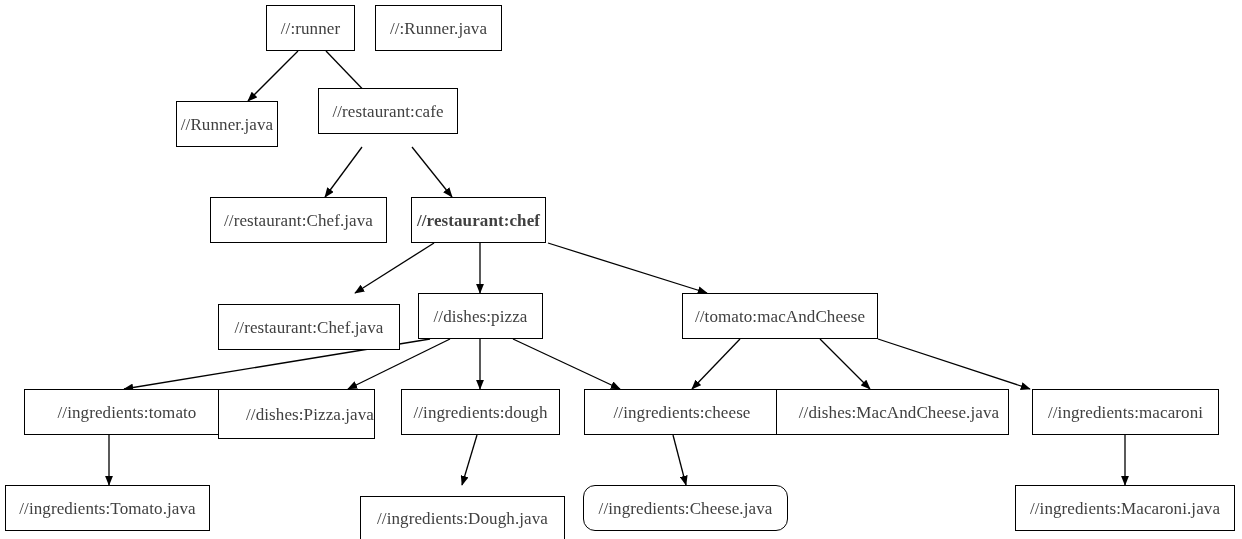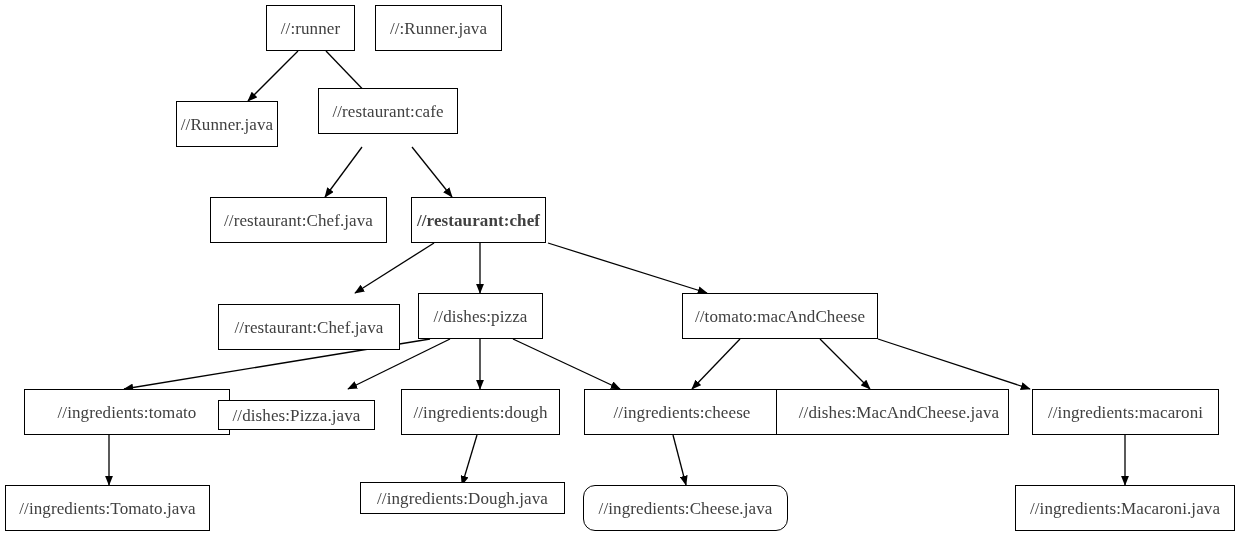--- a/index.html
+++ b/index.html
@@ -100,39 +100,39 @@
       </div>
       <div class="gnode" style="left: 418px; top: 293px; width: 125px; height: 46px; background: rgb(255, 255, 255); border-color: rgb(0, 0, 0);">
         <span class="gnode-label">//dishes:pizza</span>
       </div>
       <div class="gnode" style="left: 682px; top: 293px; width: 196px; height: 46px; background: rgb(255, 255, 255); border-color: rgb(0, 0, 0);">
         <span class="gnode-label">//tomato:macAndCheese</span>
       </div>
       <div class="gnode" style="left: 24px; top: 389px; width: 206px; height: 46px; background: rgb(255, 255, 255); border-color: rgb(0, 0, 0); align-items: center;">
         <span class="gnode-label">//ingredients:tomato</span>
       </div>
-      <div class="gnode" style="left: 218px; top: 400px; width: 157px; height: 30px; background: rgb(255, 255, 255); border-color: rgb(0, 0, 0);">
+      <div class="gnode" style="left: 218px; top: 389px; width: 157px; height: 50px; background: rgb(255, 255, 255); border-color: rgb(0, 0, 0); justify-content: flex-end;">
         <span class="gnode-label">//dishes:Pizza.java</span>
       </div>
       <div class="gnode" style="left: 401px; top: 389px; width: 159px; height: 46px; background: rgb(255, 255, 255); border-color: rgb(0, 0, 0);">
         <span class="gnode-label">//ingredients:dough</span>
       </div>
       <div class="gnode" style="left: 584px; top: 389px; width: 196px; height: 46px; background: rgb(255, 255, 255); border-color: rgb(0, 0, 0);">
         <span class="gnode-label">//ingredients:cheese</span>
       </div>
       <div class="gnode" style="left: 776px; top: 389px; width: 233px; height: 46px; background: rgb(255, 255, 255); border-color: rgb(0, 0, 0); padding-left: 13px;">
         <span class="gnode-label">//dishes:MacAndCheese.java</span>
       </div>
       <div class="gnode" style="left: 1032px; top: 389px; width: 187px; height: 46px; background: rgb(255, 255, 255); border-color: rgb(0, 0, 0);">
         <span class="gnode-label">//ingredients:macaroni</span>
       </div>
       <div class="gnode" style="left: 5px; top: 485px; width: 205px; height: 46px; background: rgb(255, 255, 255); border-color: rgb(0, 0, 0);">
         <span class="gnode-label">//ingredients:Tomato.java</span>
       </div>
-      <div class="gnode" style="left: 360px; top: 482px; width: 205px; height: 32px; background: rgb(255, 255, 255); border-color: rgb(0, 0, 0); justify-content: center;">
+      <div class="gnode" style="left: 360px; top: 496px; width: 205px; height: 44px; background: rgb(255, 255, 255); border-color: rgb(0, 0, 0); justify-content: center;">
         <span class="gnode-label">//ingredients:Dough.java</span>
       </div>
       <div class="gnode" style="left: 583px; top: 485px; width: 205px; height: 46px; background: rgb(255, 255, 255); border-color: rgb(0, 0, 0); border-radius: 12px;">
         <span class="gnode-label">//ingredients:Cheese.java</span>
       </div>
       <div class="gnode" style="left: 1015px; top: 485px; width: 220px; height: 46px; background: rgb(255, 255, 255); border-color: rgb(0, 0, 0);">
         <span class="gnode-label">//ingredients:Macaroni.java</span>
       </div>
     </div>
 

